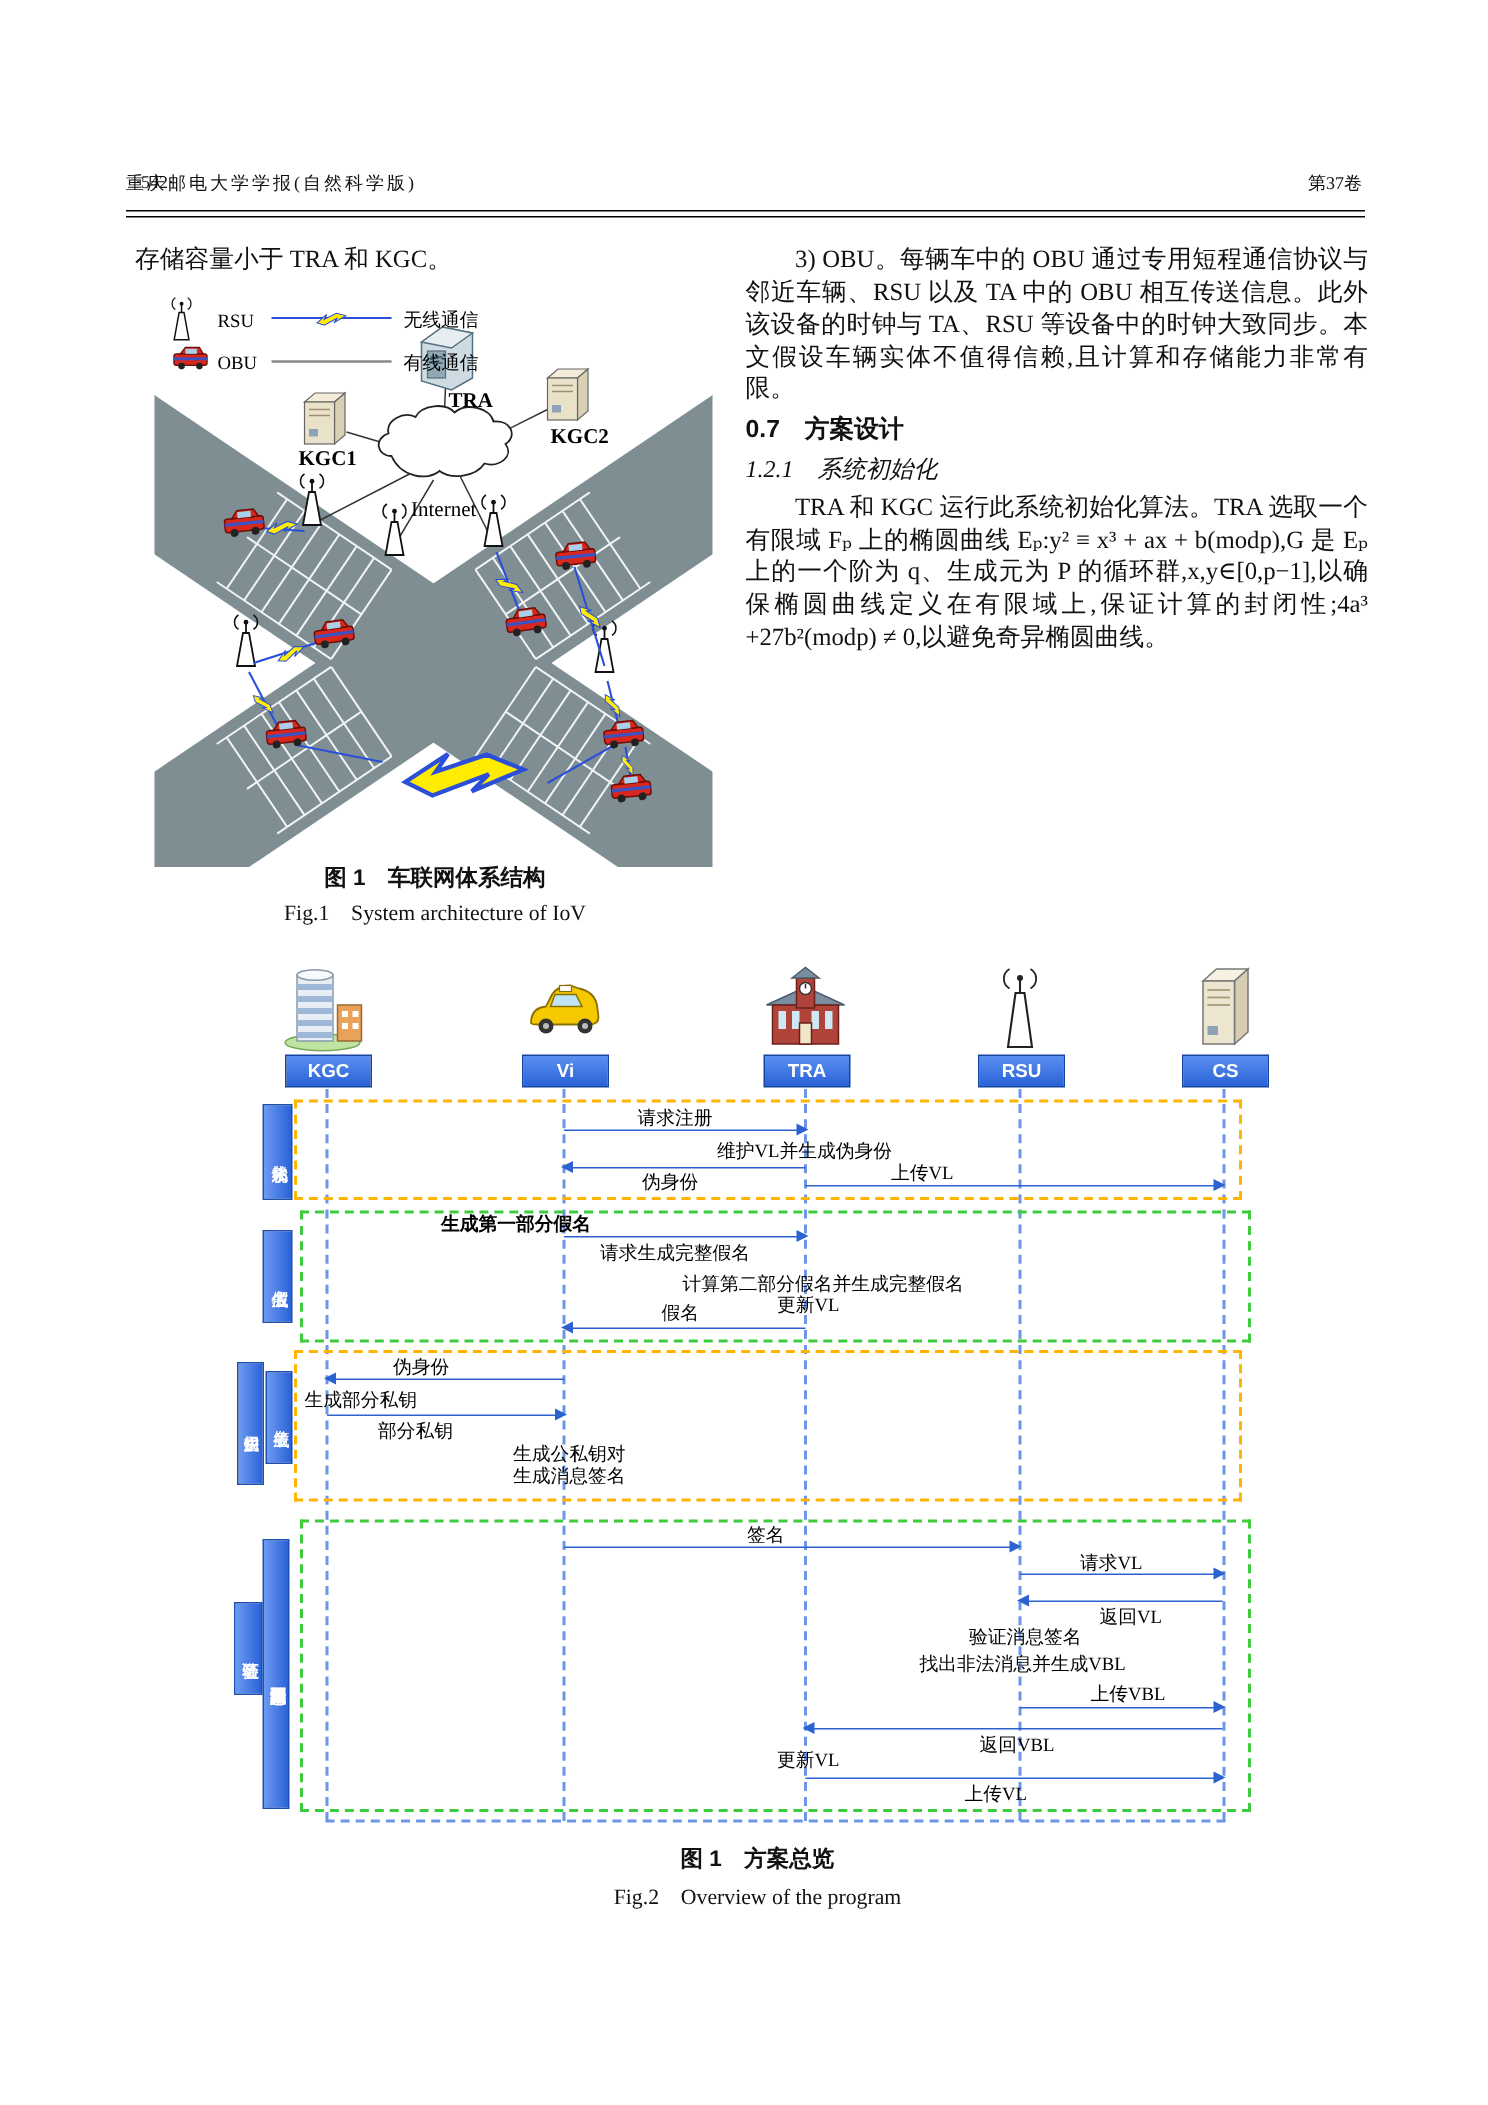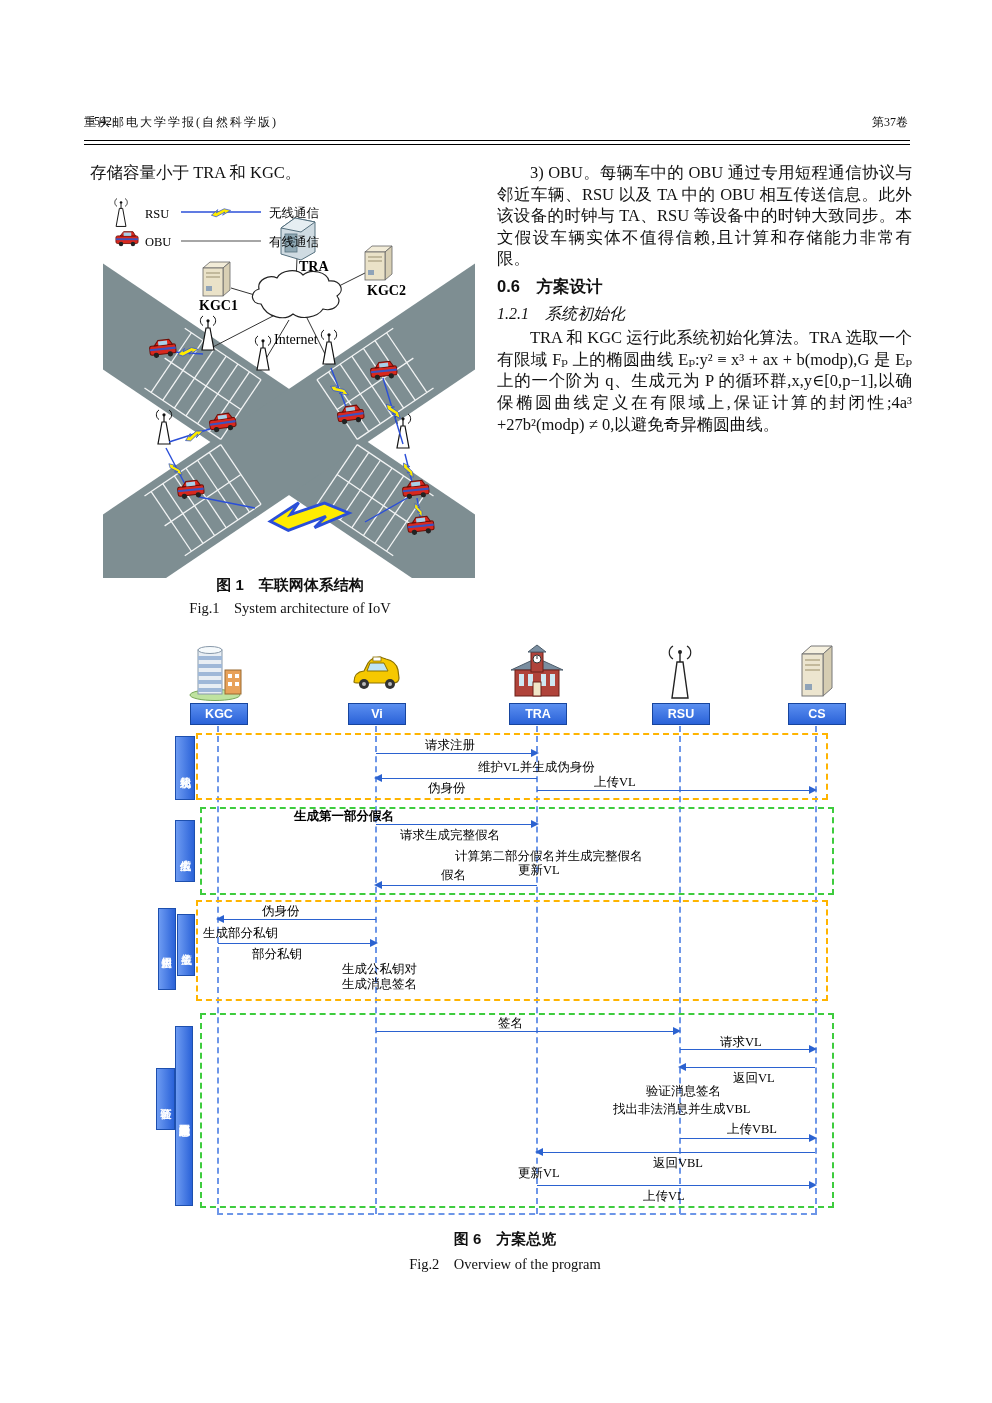--- a/index.html
+++ b/index.html
@@ -230,21 +230,21 @@
       <line x1="78" y1="49" x2="158" y2="49" stroke="#888" stroke-width="1.6"></line>
       <text x="166" y="54" font-size="12.5">有线通信</text>
     </g>
   </svg>
 
   <div class="cap-zh" style="left:105px;top:576px;width:370px;">图 1　车联网体系结构</div>
   <div class="cap-en" style="left:105px;top:599px;width:370px;">Fig.1　System architecture of IoV</div>
 
   <div class="rcol">
     <p>3) OBU。每辆车中的 OBU 通过专用短程通信协议与邻近车辆、RSU 以及 TA 中的 OBU 相互传送信息。此外该设备的时钟与 TA、RSU 等设备中的时钟大致同步。本文假设车辆实体不值得信赖,且计算和存储能力非常有限。</p>
-    <div class="h-bold">0.6　方案设计</div>
+    <div class="h-bold">0.7　方案设计</div>
     <div class="h-kai">1.2.1　系统初始化</div>
     <p>TRA 和 KGC 运行此系统初始化算法。TRA 选取一个有限域 Fₚ 上的椭圆曲线 Eₚ:y² ≡ x³ + ax + b(modp),G 是 Eₚ 上的一个阶为 q、生成元为 P 的循环群,x,y∈[0,p−1],以确保椭圆曲线定义在有限域上,保证计算的封闭性;4a³ +27b²(modp) ≠ 0,以避免奇异椭圆曲线。</p>
   </div>
 
   <svg class="f2ent" style="left:188px;top:644px;" viewBox="0 0 60 58">
     <ellipse cx="27" cy="51" rx="25" ry="5.5" fill="#bfe3a0" stroke="#78a85a"></ellipse>
     <rect x="10" y="6" width="24" height="44" fill="#e8eef4" stroke="#8899aa"></rect>
     <ellipse cx="22" cy="6" rx="12" ry="3.5" fill="#f6fafc" stroke="#8899aa"></ellipse>
     <rect x="10" y="12" width="24" height="4" fill="#9fb8d8"></rect>
       <rect x="10" y="20" width="24" height="4" fill="#9fb8d8"></rect>
@@ -378,16 +378,16 @@
   <div class="msg" style="left:498px;top:1016px;">签名</div>
   <div class="msg" style="left:720px;top:1035px;">请求VL</div>
   <div class="msg" style="left:733px;top:1071px;">返回VL</div>
   <div class="msg" style="left:646px;top:1084px;">验证消息签名</div>
   <div class="msg" style="left:613px;top:1102px;">找出非法消息并生成VBL</div>
   <div class="msg" style="left:727px;top:1122px;">上传VBL</div>
   <div class="msg" style="left:653px;top:1156px;">返回VBL</div>
   <div class="msg" style="left:518px;top:1166px;">更新VL</div>
   <div class="msg" style="left:643px;top:1189px;">上传VL</div>
 
-  <div class="cap-zh" style="left:300px;top:1230px;width:410px;">图 6　方案总览</div>
+  <div class="cap-zh" style="left:300px;top:1230px;width:410px;">图 1　方案总览</div>
   <div class="cap-en" style="left:300px;top:1255px;width:410px;">Fig.2　Overview of the program</div>
 
 </div>
 
 </body></html>

